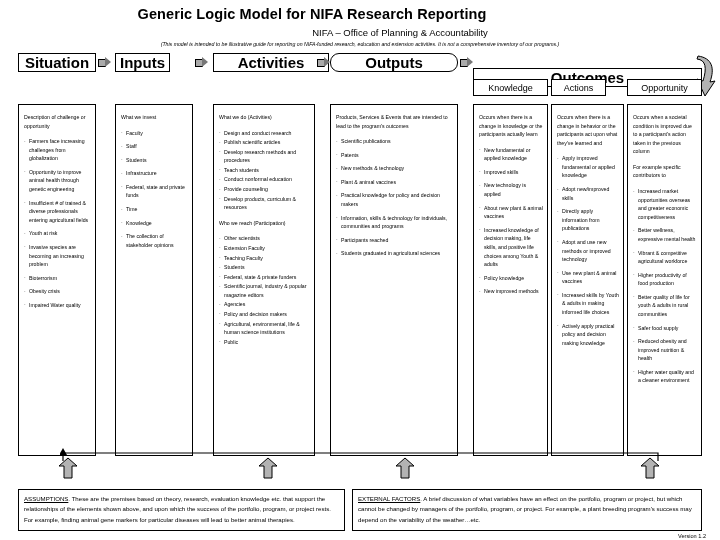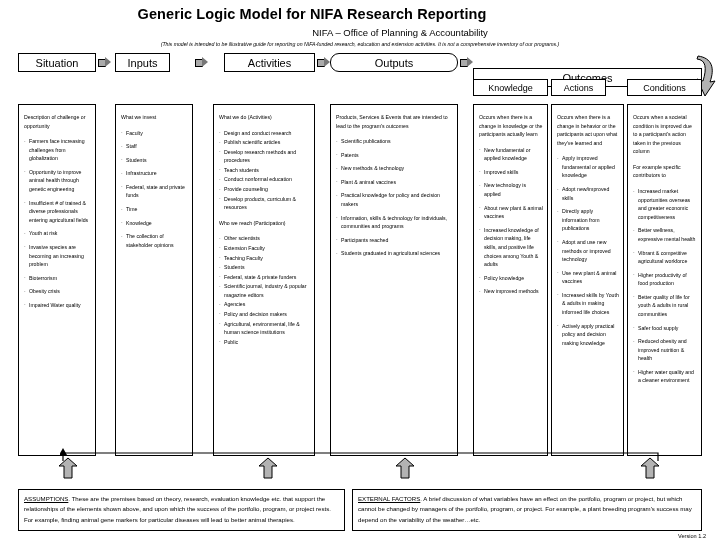--- a/index.html
+++ b/index.html
@@ -43,26 +43,26 @@
   .hdr {
     position: absolute;
     box-sizing: border-box;
     border: 1.5px solid #000;
     background: #fff;
     height: 19px;
     top: 53px;
     display: flex;
     align-items: center;
     justify-content: center;
-    font-size: 11px;
-    font-weight: normal;
+    font-size: 15px;
+    font-weight: bold;
   }
   .hdr-situation { left: 18px;  width: 78px; }
   .hdr-inputs    { left: 115px; width: 55px; }
-  .hdr-activities{ left: 224px; width: 91px; }
+  .hdr-activities{ left: 213px; width: 116px; }
   .hdr-outputs   { left: 330px; width: 128px; border-radius: 9px; }
   .hdr-outcomes  { left: 473px; width: 229px; margin-top: 15px; }
 
   
   .conn {
     position: absolute;
     top: 57px;
     width: 14px;
     height: 11px;
   }
@@ -239,21 +239,21 @@
 <div class="hdr hdr-outcomes">Outcomes</div>
 
 <div class="feedback-arrow">
   <svg width="22" height="46" viewBox="0 0 22 46">
     <path d="M2 2 C 16 4, 19 14, 14 28 L 19 27 L 9 42 L 1 25 L 7 27 C 11 14, 10 6, 1 5 Z" fill="#b3b3b3" stroke="#000" stroke-width="1"></path>
   </svg>
 </div>
 
 <div class="subhdr sub-knowledge">Knowledge</div>
 <div class="subhdr sub-actions">Actions</div>
-<div class="subhdr sub-conditions">Conditions</div>
+<div class="subhdr sub-conditions">Opportunity</div>
 
 <div class="col col-1">
   <p class="intro">Description of challenge or opportunity</p>
   <ul>
     <li>Farmers face increasing challenges from globalization</li>
     <li>Opportunity to improve animal health through genetic engineering</li>
     <li>Insufficient # of trained &amp; diverse professionals entering agricultural fields</li>
     <li>Youth at risk</li>
     <li>Invasive species are becoming an increasing problem</li>
     <li>Bioterrorism</li>

